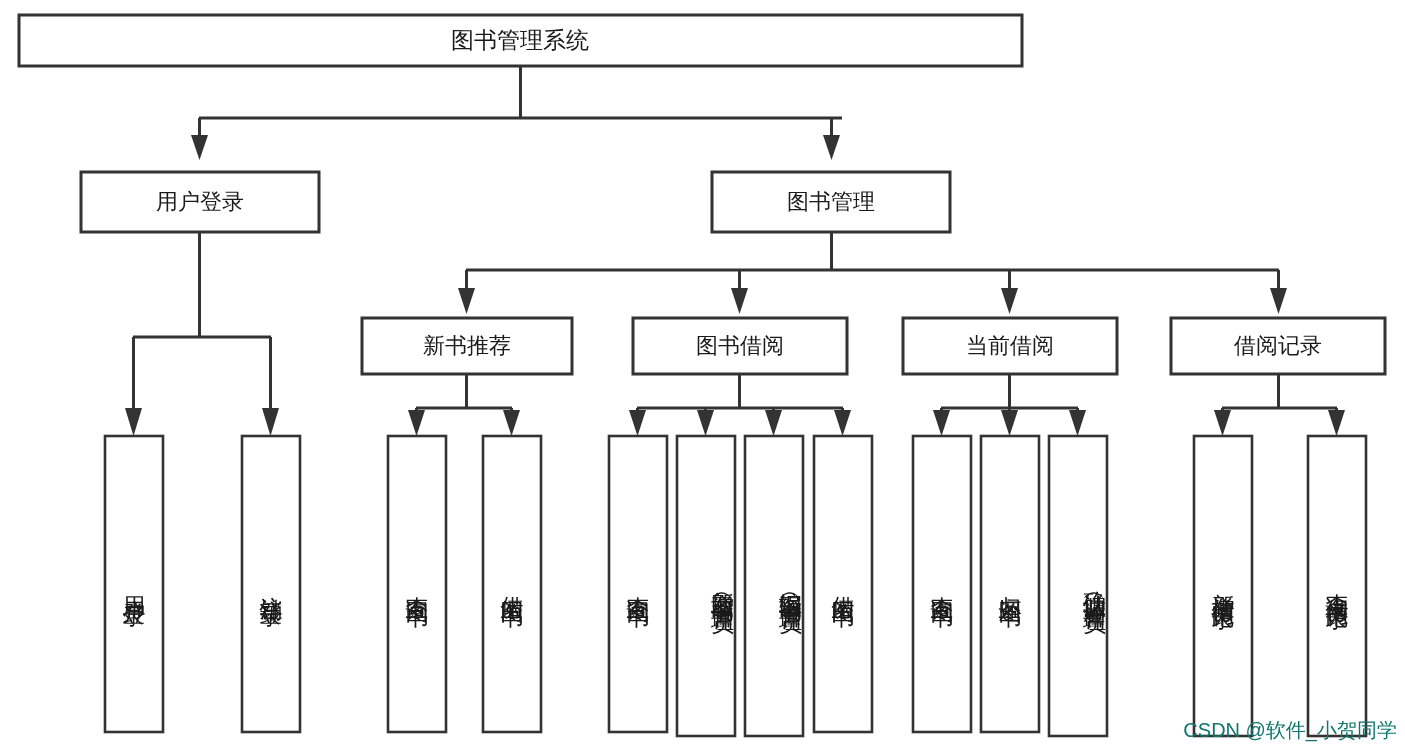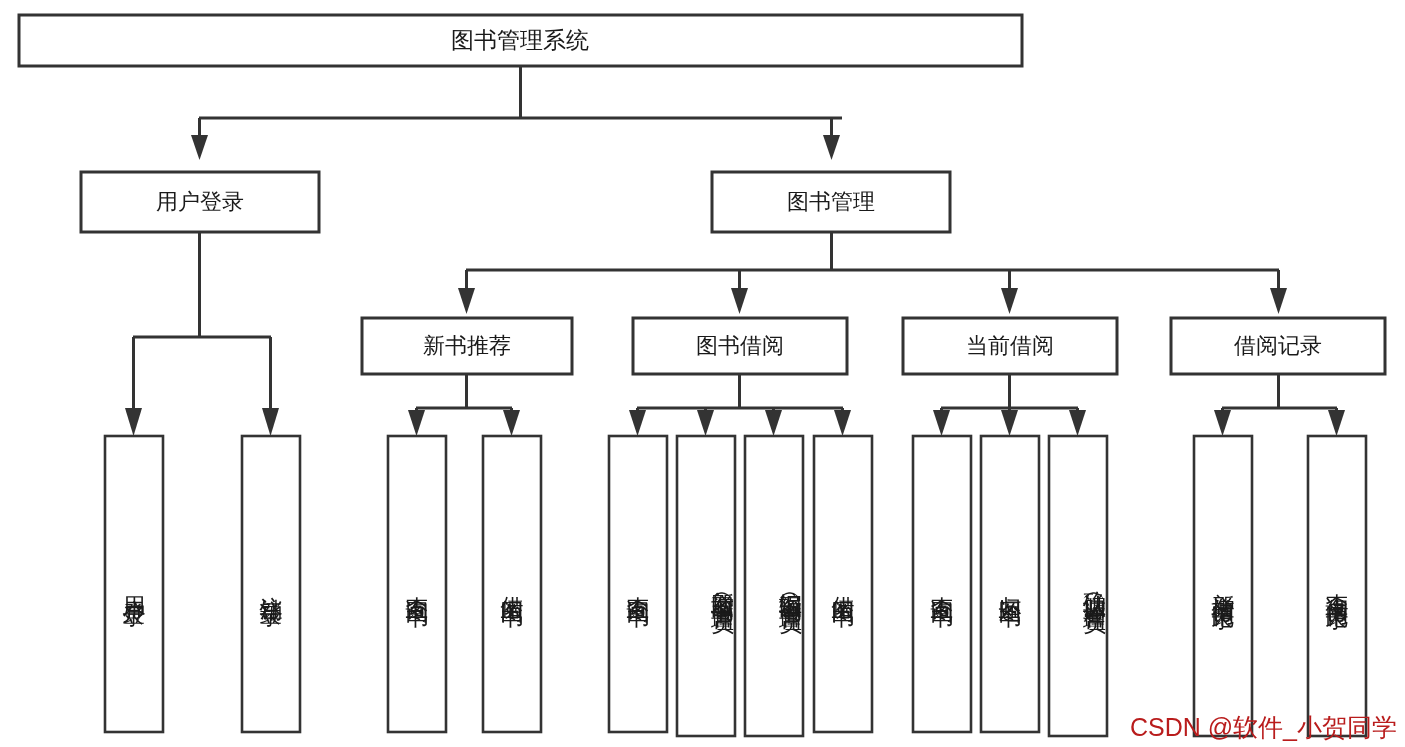--- a/index.html
+++ b/index.html
@@ -68,22 +68,22 @@
     white-space: nowrap;
     text-align: center;
     pointer-events: none;
     user-select: none;
   }
   .watermark {
     position: absolute;
     right: 8px;
     bottom: 3px;
     font-family: "Liberation Sans", "DejaVu Sans", sans-serif;
-    font-size: 25px;
-    color: #b91c1c;
+    font-size: 20px;
+    color: #0f766e;
     white-space: nowrap;
     user-select: none;
   }
 </style>
 </head>
 <body>
 
 <div id="diagram-root">
 
   <svg class="diagram-canvas" viewBox="0 0 1405 747" xmlns="http://www.w3.org/2000/svg">

